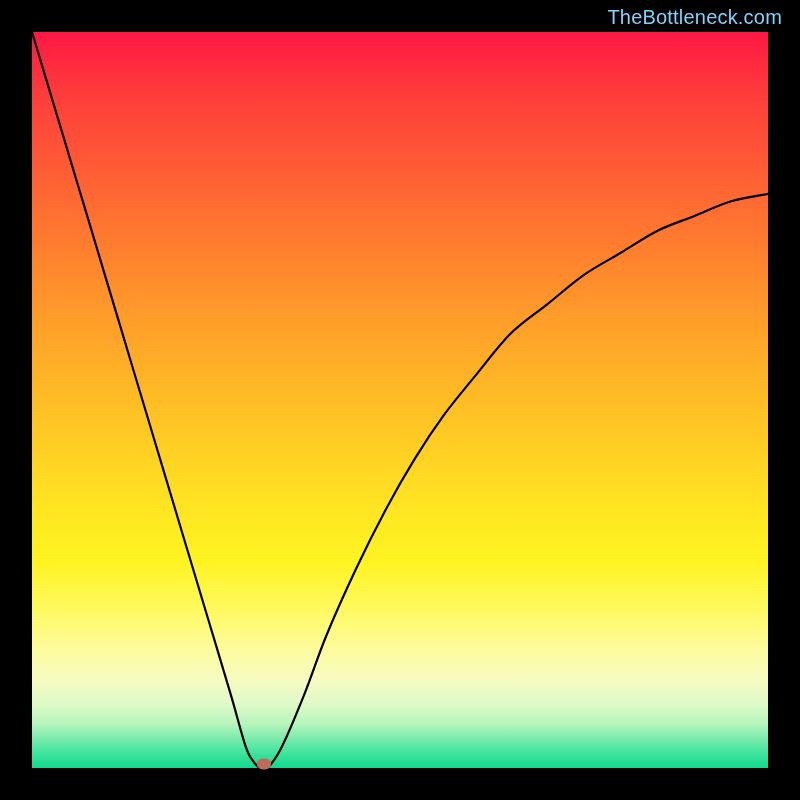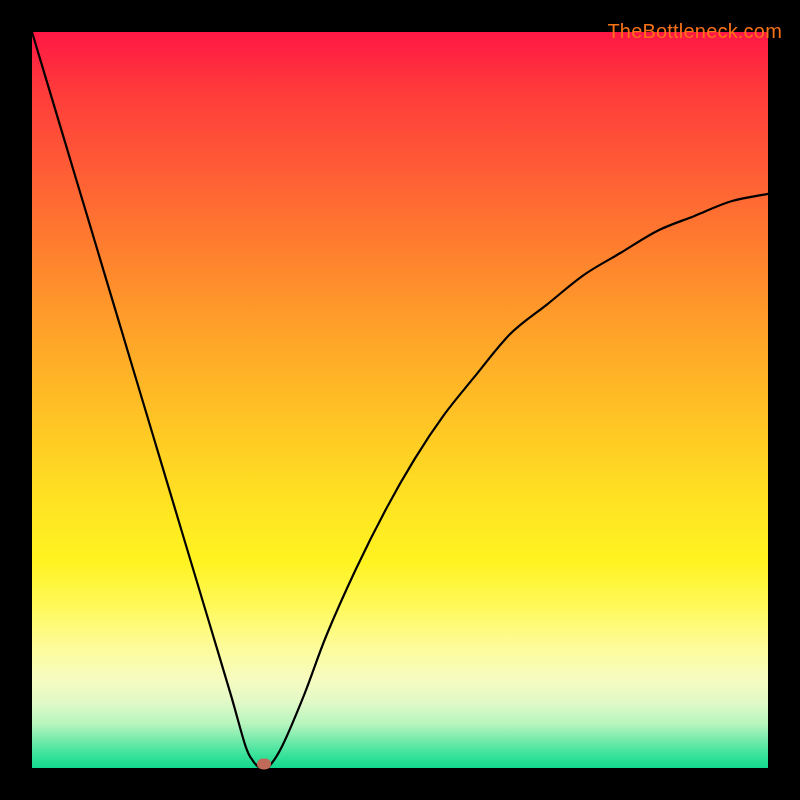--- a/index.html
+++ b/index.html
@@ -42,24 +42,23 @@
       #7bebad 96%,
       #3fe39c 98%,
       #12d98e 100%);
   }
   .watermark {
     position: absolute;
     top: 6px;
     right: 18px;
     font-family: Arial, Helvetica, sans-serif;
     font-size: 20px;
-    color: #f97316;
+    color: #7dd3fc;
     letter-spacing: 0.2px;
     user-select: none;
-    margin-top: 14px;
   }
   svg.curve {
     position: absolute;
     left: 0;
     top: 0;
     width: 736px;
     height: 736px;
     overflow: visible;
   }
   .marker {

